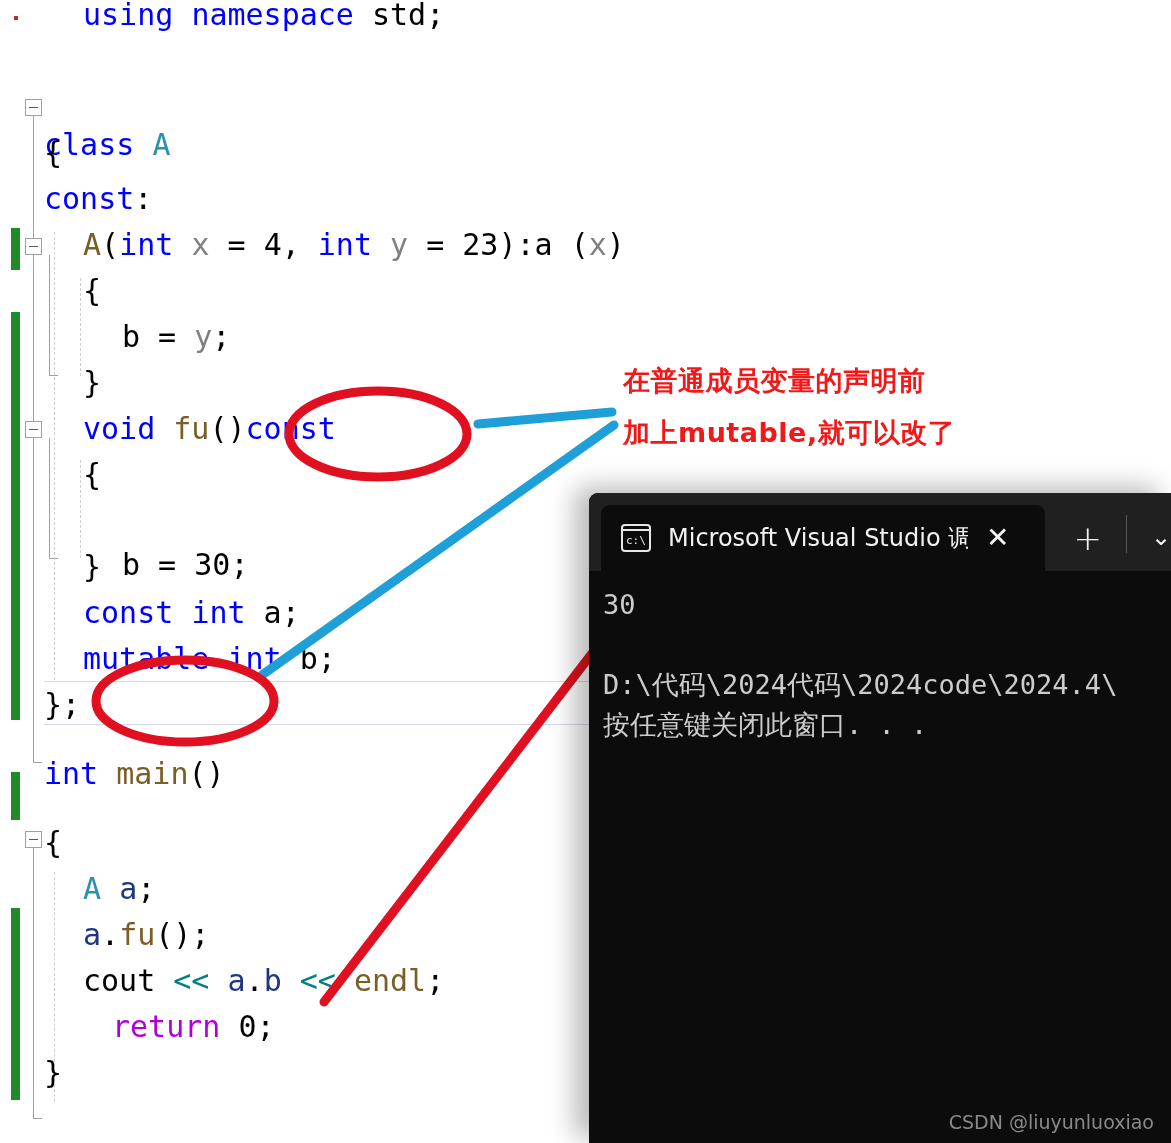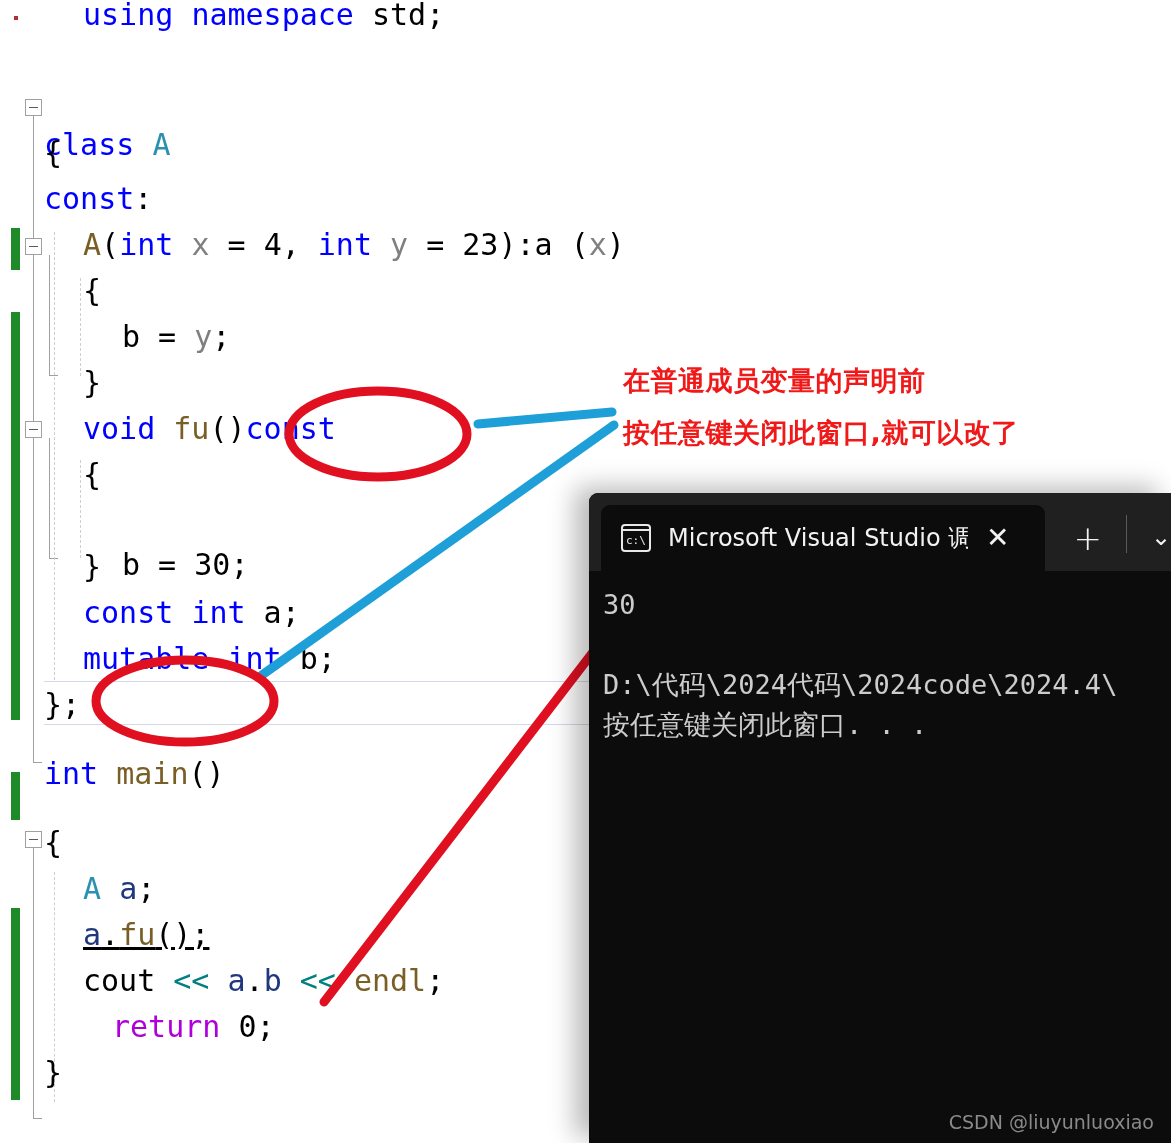--- a/index.html
+++ b/index.html
@@ -285,42 +285,42 @@
       <div class="code-line" style="top: 452px; padding-left: 39px;"><span class="plain">{</span></div>
       <div class="code-line" style="top: 498px; padding-left: 78px; margin-top: 44px;"><span class="plain">b</span><span class="plain"> = </span><span class="num">30</span><span class="plain">;</span></div>
       <div class="code-line" style="top: 544px; padding-left: 39px;"><span class="plain">}</span></div>
       <div class="code-line" style="top: 590px; padding-left: 39px; text-align: right;"><span class="kw">const</span><span class="plain"> </span><span class="kw">int</span><span class="plain"> a;</span></div>
       <div class="code-line" style="top: 636px; padding-left: 39px;"><span class="mut">mutable</span><span class="plain"> </span><span class="kw">int</span><span class="plain"> b;</span></div>
       <div class="code-line" style="top: 682px; padding-left: 0px;"><span class="plain">};</span></div>
       <div class="code-line" style="top: 728px; padding-left: 0px;"></div>
       <div class="code-line" style="top: 751px; padding-left: 0px;"><span class="kw">int</span><span class="plain"> </span><span class="fn">main</span><span class="plain">()</span></div>
       <div class="code-line" style="top: 820px; padding-left: 0px;"><span class="plain">{</span></div>
       <div class="code-line" style="top: 866px; padding-left: 39px;"><span class="type">A</span><span class="plain"> </span><span class="memb">a</span><span class="plain">;</span></div>
-      <div class="code-line" style="top: 912px; padding-left: 39px; text-decoration: underline;"><span class="memb">a</span><span class="plain">.</span><span class="fn">fu</span><span class="plain">();</span></div>
+      <div class="code-line" style="top: 912px; padding-left: 39px;"><span class="memb">a</span><span class="plain">.</span><span class="fn">fu</span><span class="plain">();</span></div>
       <div class="code-line" style="top: 958px; padding-left: 39px;"><span class="plain">cout</span><span class="plain"> </span><span class="shift">&lt;&lt;</span><span class="plain"> </span><span class="memb">a</span><span class="plain">.</span><span class="memb">b</span><span class="plain"> </span><span class="shift">&lt;&lt;</span><span class="plain"> </span><span class="fn">endl</span><span class="plain">;</span></div>
       <div class="code-line" style="top: 1004px; padding-left: 39px;"><span class="ctl">return</span><span class="plain"> </span><span class="num">0</span><span class="plain">;</span></div>
       <div class="code-line" style="top: 1050px; padding-left: 0px;"><span class="plain">}</span></div>
     </div>
 </div>
 
 <svg id="annotations" viewBox="0 0 1171 1143" width="1171" height="1143">
 
   <line x1="478" y1="424" x2="612" y2="412" stroke="#1e9fd8" stroke-width="9" stroke-linecap="round"></line>
 
   <line x1="262" y1="675" x2="614" y2="425" stroke="#1e9fd8" stroke-width="9" stroke-linecap="round"></line>
 
   <line x1="324" y1="1002" x2="620" y2="617" stroke="#e01020" stroke-width="9" stroke-linecap="round"></line>
 
   <ellipse cx="378" cy="434" rx="89" ry="43" fill="none" stroke="#e01020" stroke-width="9"></ellipse>
 
   <ellipse cx="185" cy="701" rx="89" ry="41" fill="none" stroke="#e01020" stroke-width="9"></ellipse>
 </svg>
 
 <div class="note-text" style="left:623px; top:363px;">在普通成员变量的声明前</div>
-<div class="note-text" style="left:623px; top:415px;">按任意键关闭此窗口,就可以改了</div>
+<div class="note-text" style="left:623px; top:415px;">加上mutable,就可以改了</div>
 
 <div id="terminal">
   <div id="term-titlebar">
     <div id="term-tab">
       <div id="term-icon">
         <span>c:\</span>
       </div>
       <div id="term-tab-title">Microsoft Visual Studio 调试控</div>
       <div id="term-tab-close">✕</div>
     </div>

